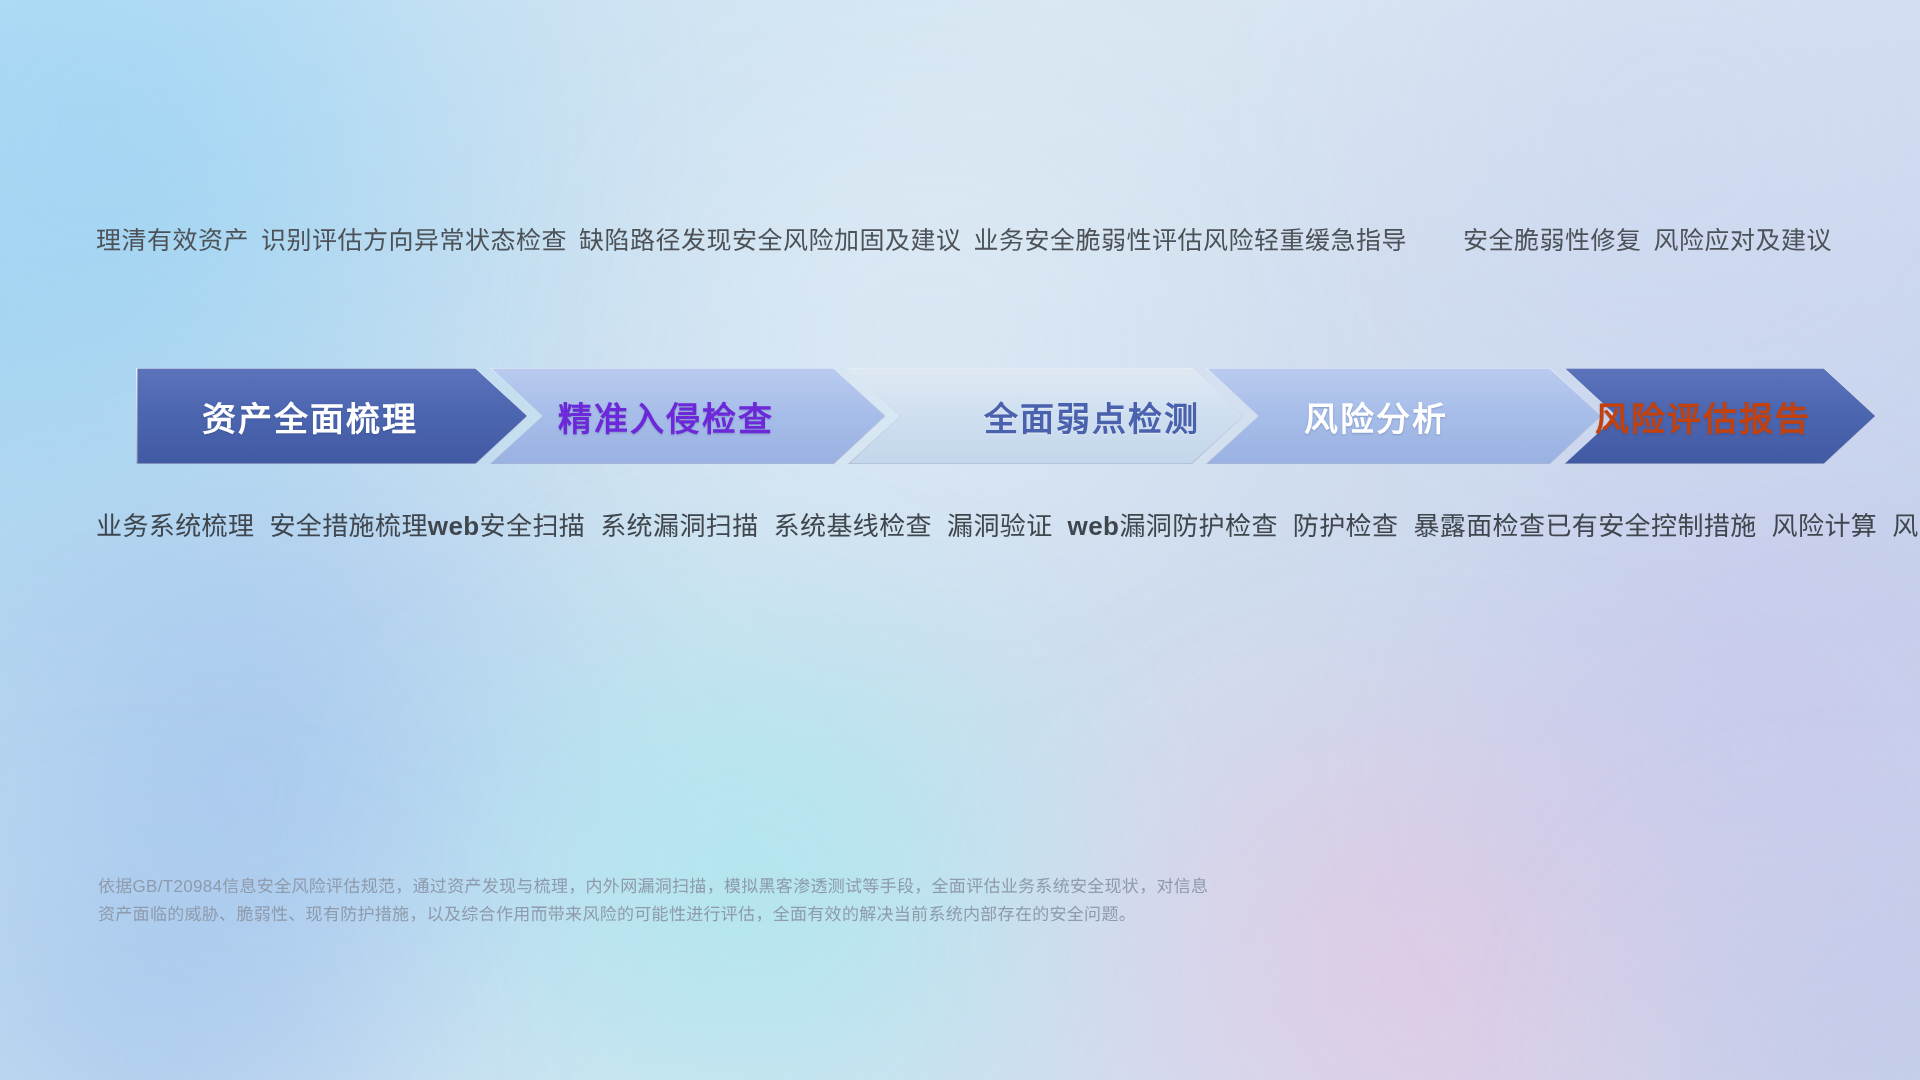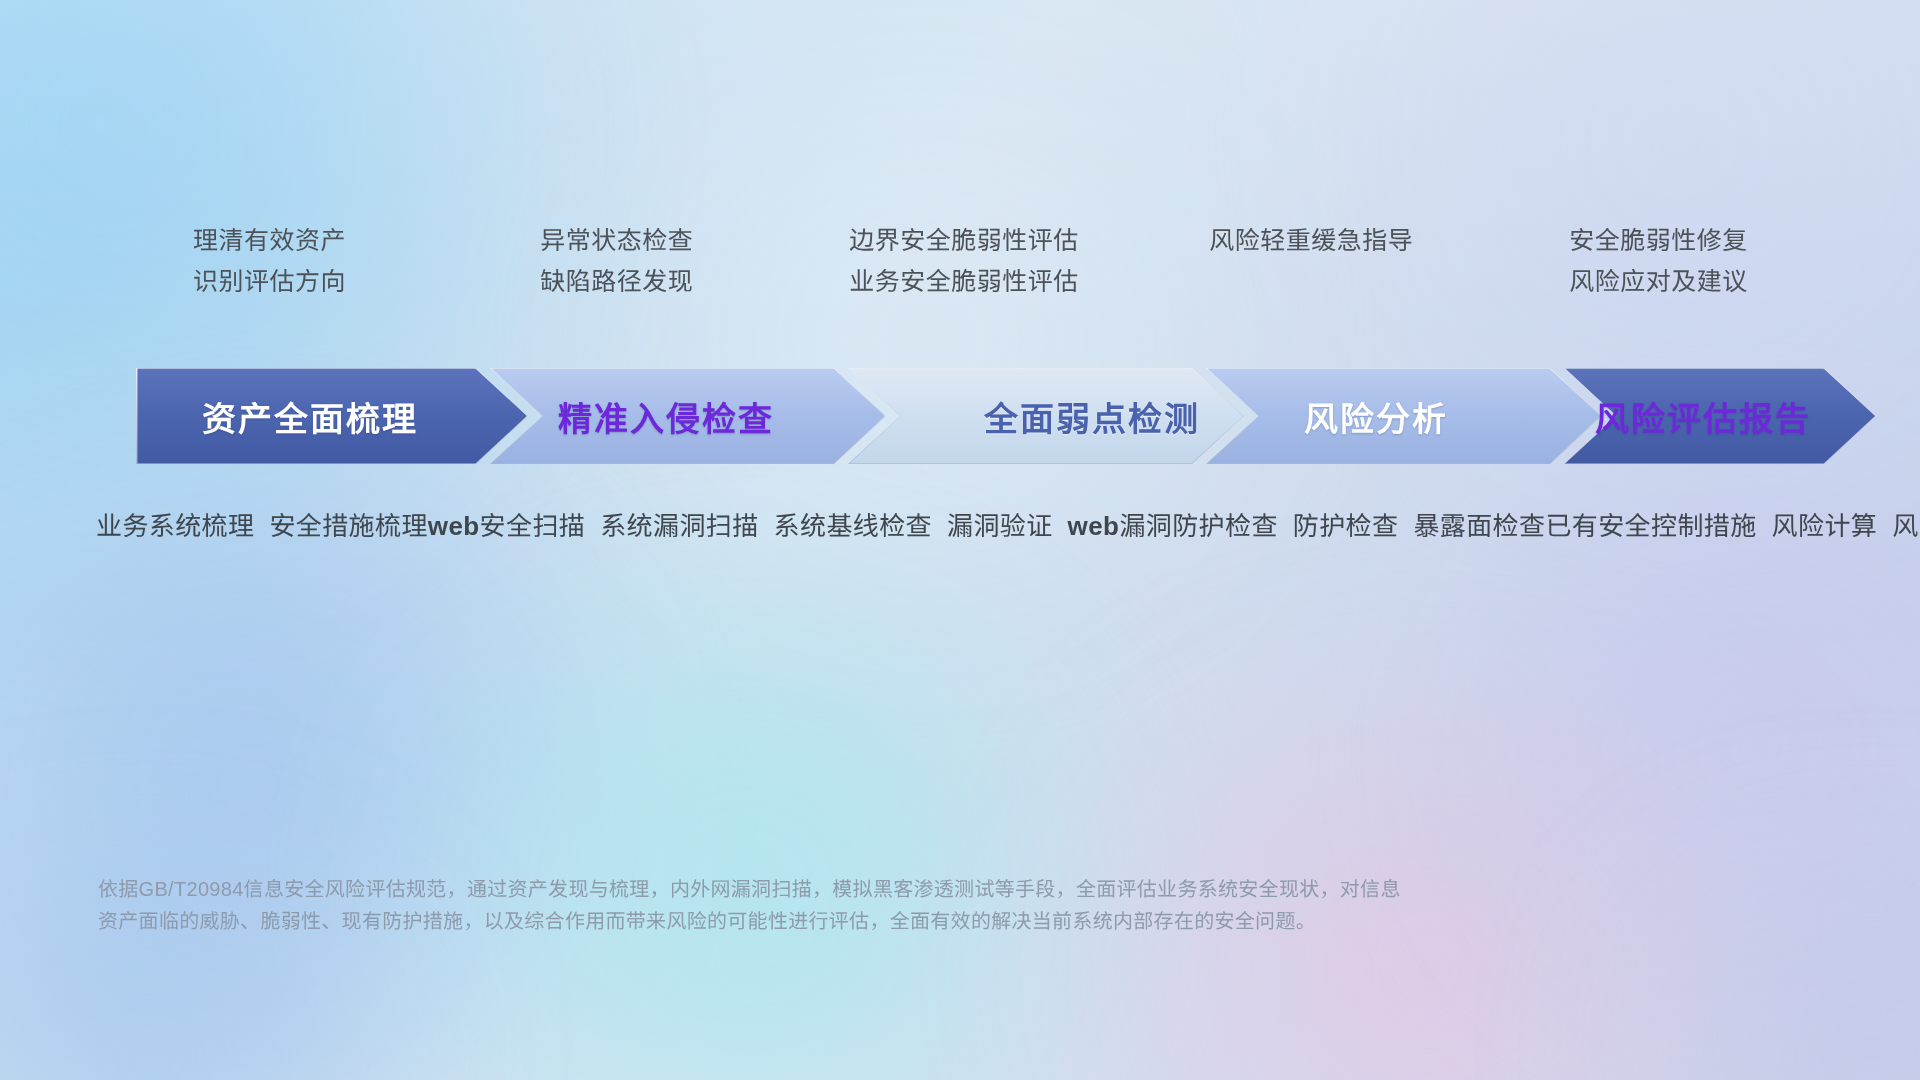--- a/index.html
+++ b/index.html
@@ -41,21 +41,21 @@
   
   #stage{position:absolute;inset:0;z-index:2;}
 
   .col-grid{
     position:absolute;left:96px;width:1736px;
     display:grid;grid-template-columns:repeat(5,1fr);
   }
 
   
   #top-notes{top:226px;}
-  .note-col{display:flex;flex-direction:column;align-items:center;gap:12px;}
+  .note-col{display:flex;flex-direction:row;align-items:center;gap:12px;}
   .note{
     font-size:25px;color:#4c5258;letter-spacing:.5px;
     white-space:nowrap;line-height:1.15;
   }
 
   
   #chevron-band{
     position:absolute;left:94px;top:368px;width:1740px;height:96px;margin-left:42px;
   }
   .chev{
@@ -72,21 +72,21 @@
   .chev.c1{left:0px;width:392px;}
   .chev.c2{left:354px;width:396px;}
   .chev.c3{left:712px;width:396px;}
   .chev.c4{left:1070px;width:396px;}
   .chev.c5{left:1428px;width:312px;}
 
   .chev.c1 .label{color:#ffffff;padding-right:44px;}
   .chev.c2 .label{color:#6d28d9;padding-right:44px;}
   .chev.c3 .label{color:#4a61ad;padding-right:44px;text-shadow:0 1px 1px rgba(255,255,255,.55);text-align:right;}
   .chev.c4 .label{color:#ffffff;padding-right:56px;}
-  .chev.c5 .label{color:#6d28d9;padding-right:34px;}
+  .chev.c5 .label{color:#c2410c;padding-right:34px;}
 
   
   .shape.arrow{
     clip-path:polygon(0 0, calc(100% - 52px) 0, 100% 50%, calc(100% - 52px) 100%, 0 100%);
   }
   .shape.arrow.tail{
     clip-path:polygon(0 0, calc(100% - 52px) 0, 100% 50%, calc(100% - 52px) 100%, 0 100%, 52px 50%);
   }
   .shape.edge{
     background:linear-gradient(180deg,#e9eef7 0%,#c8d2e2 50%,#aab6cd 100%);
@@ -105,21 +105,21 @@
   .bnote-col{display:flex;flex-direction:row;align-items:center;gap:15px;}
   .bnote{
     font-size:26px;color:#3f464d;letter-spacing:.4px;
     white-space:nowrap;line-height:1.15;
   }
   .bnote b{font-weight:bold;}
 
   
   #footer{
     position:absolute;left:98px;top:873px;width:1560px;
-    font-size:20px;line-height:1.62;color:#8e9bac;letter-spacing:.3px;
+    font-size:17px;line-height:1.62;color:#8e9bac;letter-spacing:.3px;
   }
   #footer p{margin:0;}
 </style>
 </head>
 <body>
 
 <div id="bg">
   <div class="bg-base"></div>
   <div class="blob b1"></div>
   <div class="blob b7"></div>
@@ -141,21 +141,21 @@
       <div class="note">理清有效资产</div>
       <div class="note">识别评估方向</div>
     </div>
 
     <div class="note-col">
       <div class="note">异常状态检查</div>
       <div class="note">缺陷路径发现</div>
     </div>
 
     <div class="note-col">
-      <div class="note">边界安全脆弱性评估</div>
+      <div class="note">安全风险加固及建议</div>
       <div class="note">业务安全脆弱性评估</div>
     </div>
 
     <div class="note-col">
       <div class="note">风险轻重缓急指导</div>
     </div>
 
     <div class="note-col">
       <div class="note">安全脆弱性修复</div>
       <div class="note">风险应对及建议</div>

